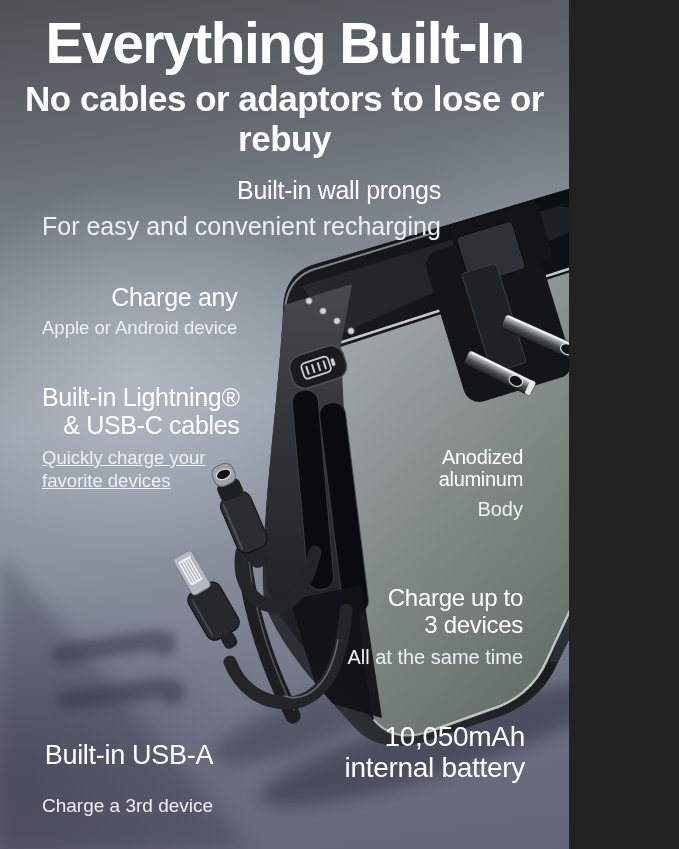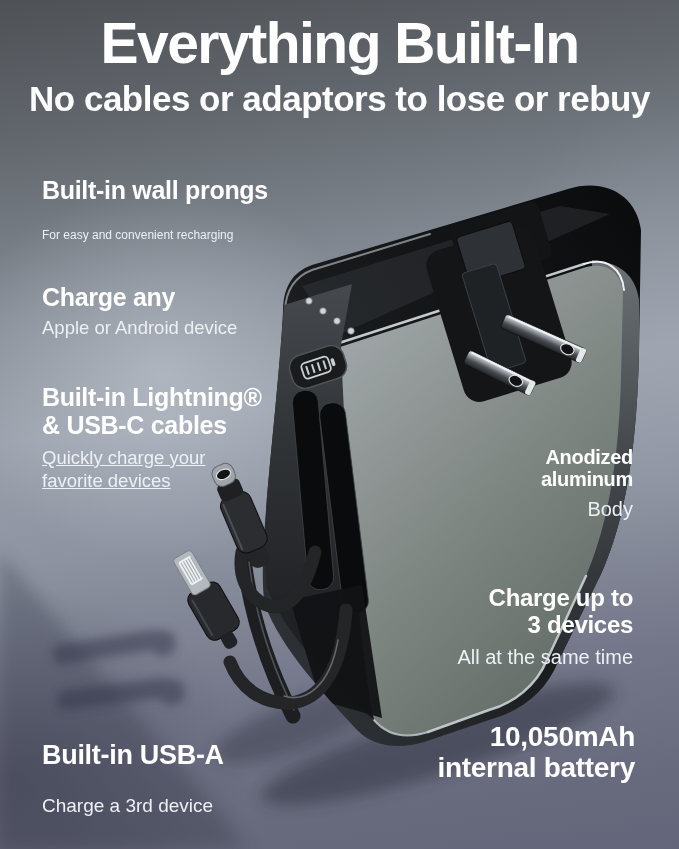--- a/index.html
+++ b/index.html
@@ -1,32 +1,32 @@
 <!DOCTYPE html>
 <html><head>
 <meta charset="utf-8">
 <style>
   html,body{margin:0;padding:0;background:#222;}
   .stage{
-    position:relative;width:679px;height:849px;overflow:hidden;
+    position:relative;width:569px;height:849px;overflow:hidden;
     font-family:"Liberation Sans","DejaVu Sans",sans-serif;
     background:
       radial-gradient(ellipse 300px 270px at 24% 44%, rgba(208,215,224,0.45), rgba(208,215,224,0) 70%),
       radial-gradient(ellipse 250px 320px at 98% 40%, rgba(168,176,188,0.32), rgba(168,176,188,0) 75%),
       radial-gradient(ellipse 340px 280px at 2% 92%, rgba(46,48,64,0.38), rgba(46,48,64,0) 70%),
       linear-gradient(172deg,#4e5257 0%,#62676d 15%,#868d96 34%,#9aa1ac 47%,#8d93a0 60%,#74778a 78%,#686b7d 91%,#63667a 100%);
   }
   .hdr{position:absolute;top:14px;left:0;width:100%;text-align:center;color:#fff;}
   .hdr .title{font-size:57px;font-weight:700;letter-spacing:-1.5px;line-height:1.02;}
   .hdr .subtitle{font-size:35px;font-weight:700;letter-spacing:-0.5px;margin-top:7px;color:#fdfdfe;}
   .feat{position:absolute;color:#fff;}
   .feat.right{text-align:right;}
-  .ft{font-weight:700;letter-spacing:-0.3px;line-height:1.12;color:#ffffff;}
+  .ft{font-weight:400;letter-spacing:-0.3px;line-height:1.12;color:#ffffff;text-align:right;}
   .fs{font-weight:400;color:#edf0f4;line-height:1.22;}
-  .f-wall{left:42px;top:176px;}   .f-wall .ft{font-size:25px;} .f-wall .fs{font-size:12px;margin-top:24px;}
+  .f-wall{left:42px;top:176px;}   .f-wall .ft{font-size:25px;} .f-wall .fs{font-size:25px;margin-top:7px;}
   .f-any{left:42px;top:283px;}    .f-any .ft{font-size:25px;}  .f-any .fs{font-size:18.5px;margin-top:6px;}
   .f-cab{left:42px;top:383px;}    .f-cab .ft{font-size:25px;}  .f-cab .fs{font-size:18.5px;margin-top:8px;text-decoration:underline;}
   .f-usba{left:42px;top:740px;}   .f-usba .ft{font-size:27px;} .f-usba .fs{font-size:19px;margin-top:24px;}
   .f-alu{right:46px;top:446px;}   .f-alu .ft{font-size:20px;}  .f-alu .fs{font-size:20px;margin-top:6px;}
   .f-3dev{right:46px;top:585px;}  .f-3dev .ft{font-size:24px;} .f-3dev .fs{font-size:20px;margin-top:6px;}
   .f-bat{right:44px;top:721px;}   .f-bat .ft{font-size:28px;}  .f-bat .fs{font-size:19px;margin-top:6px;}
   svg.product{position:absolute;left:0;top:0;}
 </style>
 </head>
 <body>

